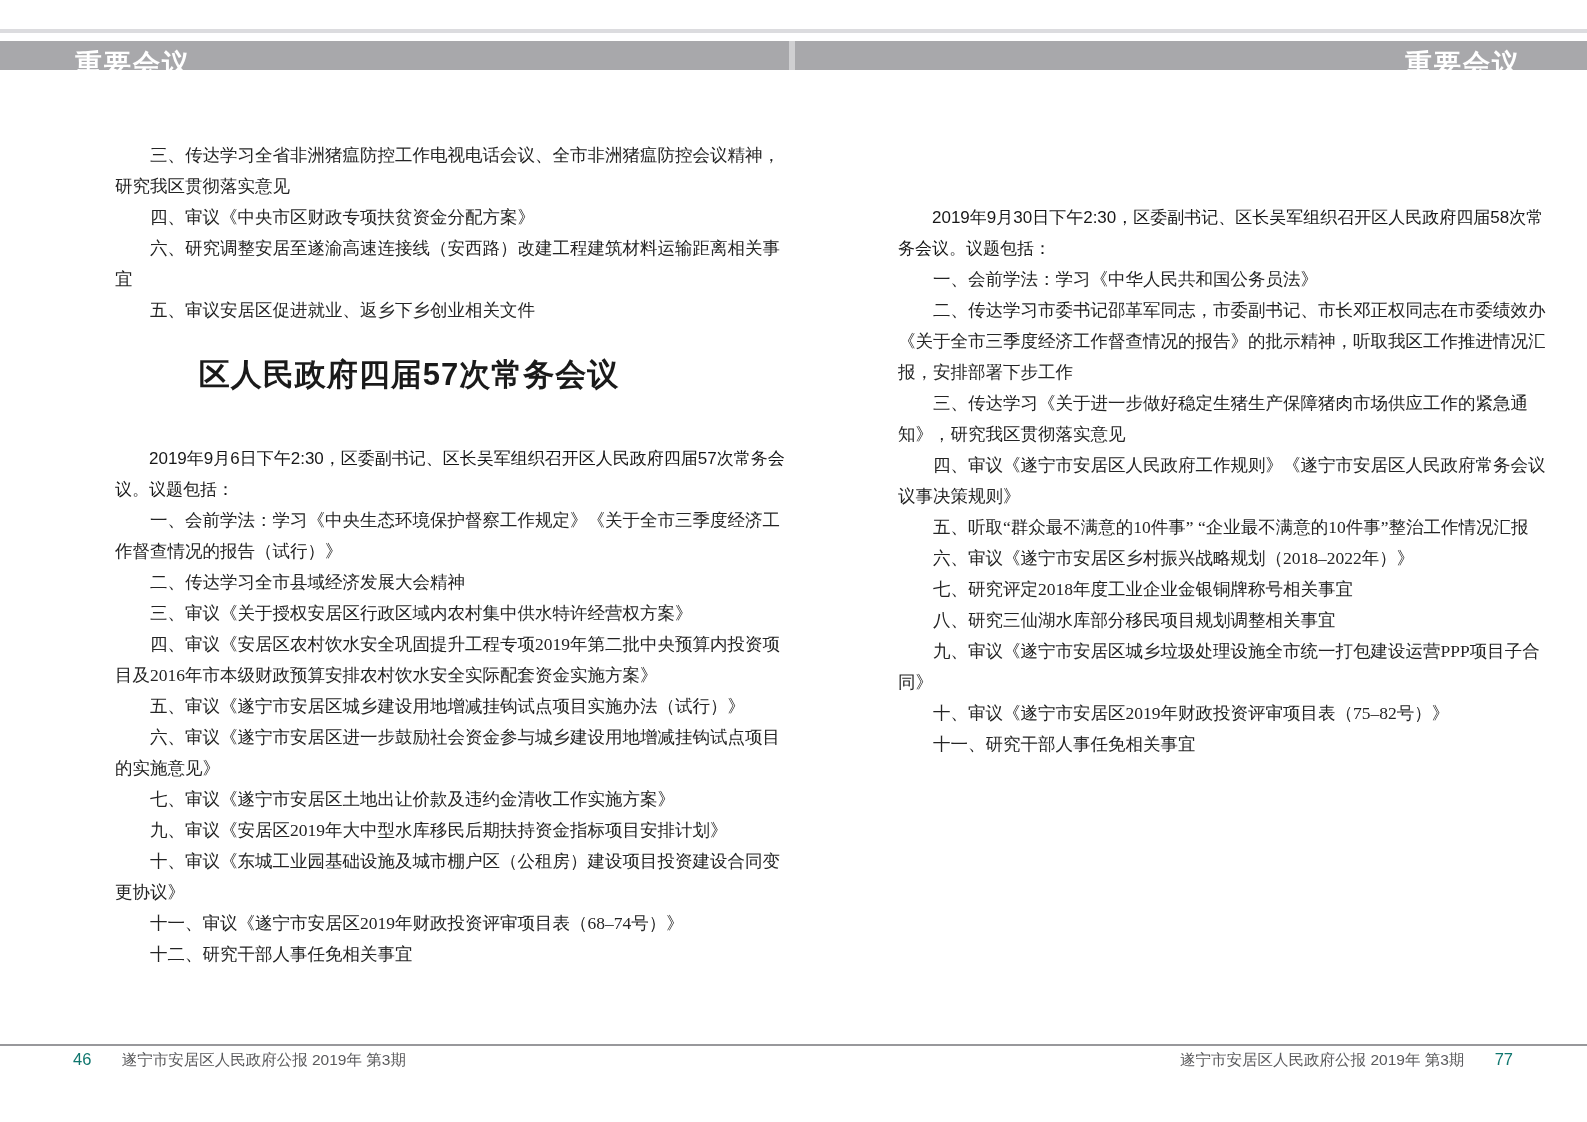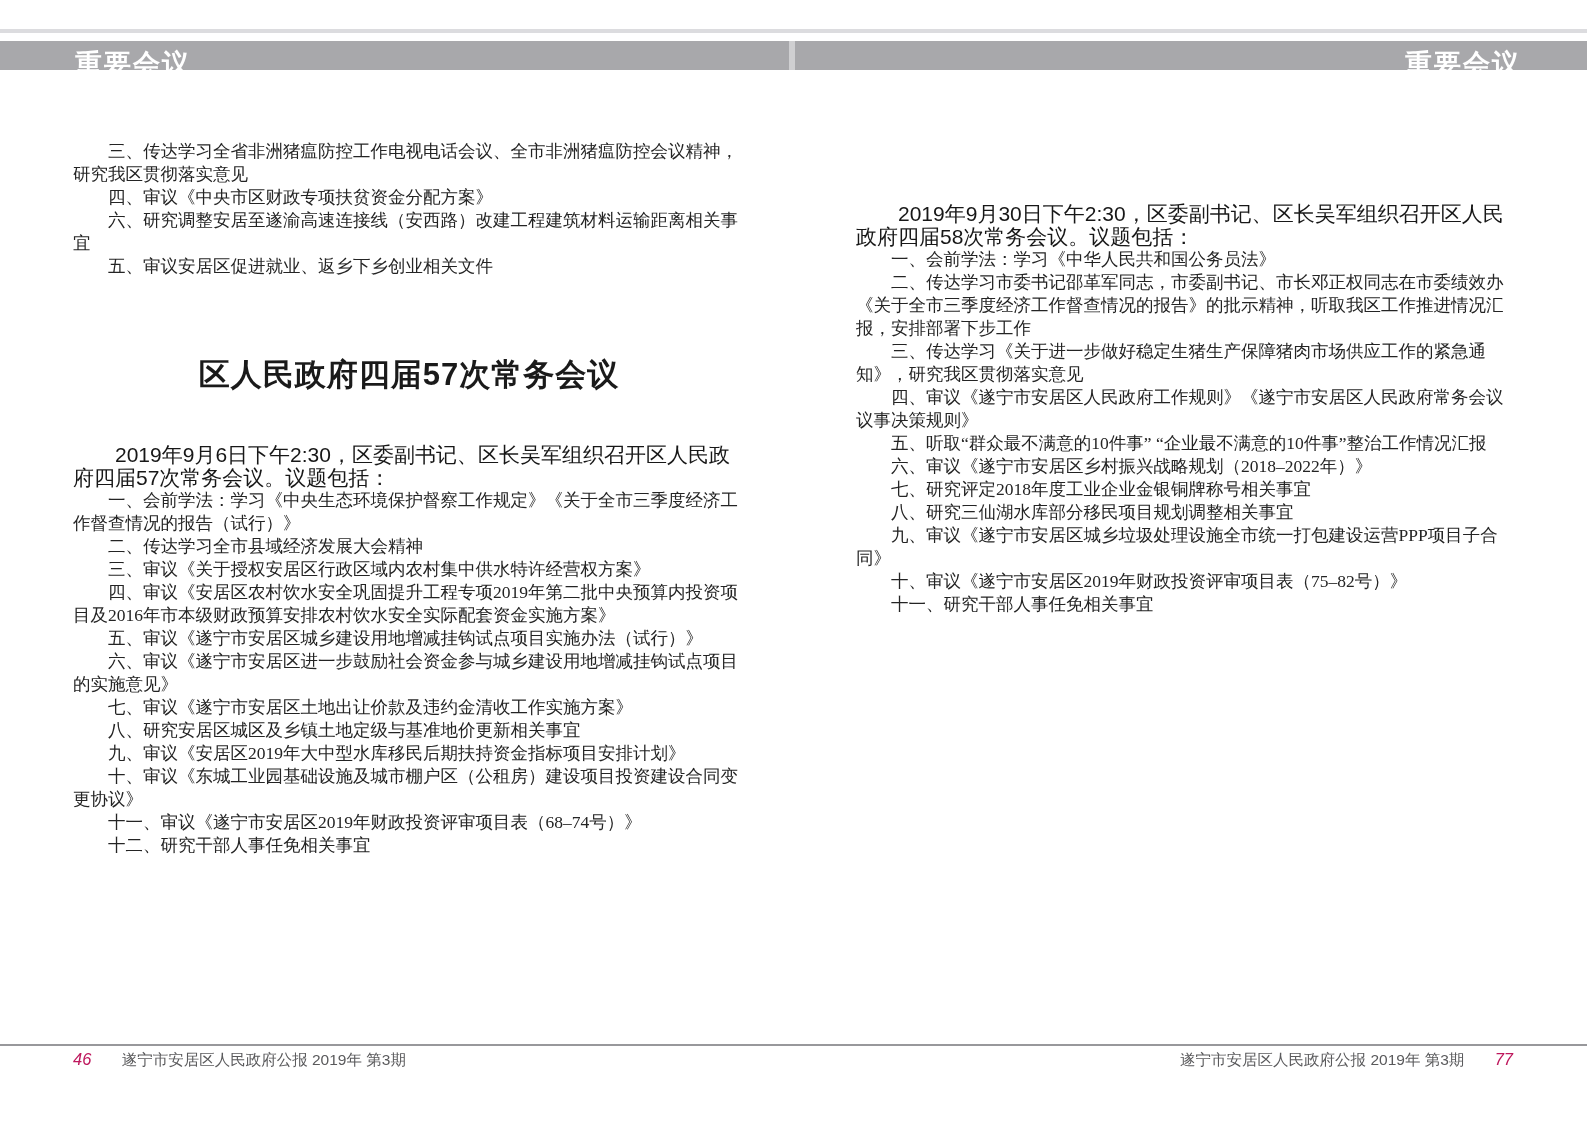--- a/index.html
+++ b/index.html
@@ -24,34 +24,34 @@
   .hdr-label {
     position:absolute; top:0; line-height:46px; color:#ffffff;
     font-family:"Liberation Sans", sans-serif; font-weight:bold;
     font-size:27px; letter-spacing:2px; white-space:nowrap;
   }
   .hdr-left  { left:75px; }
   .hdr-right { right:74px; }
 
   .col {
     position:absolute; width:672px;
-    font-size:17.5px; line-height:23px; color:#242424;
+    font-size:17.5px; line-height:31px; color:#242424;margin-left:42px;
   }
   .left-cont { left:73px; top:140px; }
   .body-left { left:73px; top:443px; }
   .body-right{ left:856px; top:202px; width:658px; }
 
   p.item {
     margin:0; text-indent:2em;
     font-family:"Liberation Serif", serif;
   }
   p.intro {
     margin:0; text-indent:2em;
     font-family:"Liberation Sans", sans-serif;
-    color:#171717; font-size:21px;
+    color:#171717; font-size:17px;
   }
   .title {
     position:absolute; width:672px; text-align:center;
     font-family:"Liberation Sans", sans-serif; font-weight:bold;
     font-size:31px; line-height:40px; color:#1a1a1a; letter-spacing:1px;
     white-space:nowrap;
   }
   .title-left  { left:73px;  top:355px; }
   .title-right { left:856px; top:143px; width:658px; }
 
@@ -59,21 +59,21 @@
     position:absolute; left:0; top:1044px; width:100%; height:2px;
     background:#98989b;
   }
   .footer {
     position:absolute; top:1049px; height:20px; line-height:20px;
     font-family:"Liberation Sans", sans-serif;
     font-size:15.5px; color:#5a5a5c; white-space:nowrap;
   }
   .footer-left  { left:73px; }
   .footer-right { right:74px; }
-  .pagenum { display:inline-block; font-size:16.5px; color:#be185d;font-style:italic; }
+  .pagenum { display:inline-block; font-size:16.5px; color:#0f766e; }
   .footer-left .pub  { margin-left:26px; }
   .footer-right .pagenum { margin-left:26px; }
 </style>
 </head>
 <body>
 
 <div class="canvas">
 
   <div class="top-rule"></div>
 
@@ -94,21 +94,20 @@
 
   <div class="col body-left">
     <p class="intro">2019年9月6日下午2:30，区委副书记、区长吴军组织召开区人民政府四届57次常务会议。议题包括：</p>
     <p class="item">一、会前学法：学习《中央生态环境保护督察工作规定》《关于全市三季度经济工作督查情况的报告（试行）》</p>
     <p class="item">二、传达学习全市县域经济发展大会精神</p>
     <p class="item">三、审议《关于授权安居区行政区域内农村集中供水特许经营权方案》</p>
     <p class="item">四、审议《安居区农村饮水安全巩固提升工程专项2019年第二批中央预算内投资项目及2016年市本级财政预算安排农村饮水安全实际配套资金实施方案》</p>
     <p class="item">五、审议《遂宁市安居区城乡建设用地增减挂钩试点项目实施办法（试行）》</p>
     <p class="item">六、审议《遂宁市安居区进一步鼓励社会资金参与城乡建设用地增减挂钩试点项目的实施意见》</p>
     <p class="item">七、审议《遂宁市安居区土地出让价款及违约金清收工作实施方案》</p>
-    <p class="item">八、研究安居区城区及乡镇土地定级与基准地价更新相关事宜</p>
     <p class="item">九、审议《安居区2019年大中型水库移民后期扶持资金指标项目安排计划》</p>
     <p class="item">十、审议《东城工业园基础设施及城市棚户区（公租房）建设项目投资建设合同变更协议》</p>
     <p class="item">十一、审议《遂宁市安居区2019年财政投资评审项目表（68–74号）》</p>
     <p class="item">十二、研究干部人事任免相关事宜</p>
   </div>
 
 
   <div class="col body-right">
     <p class="intro">2019年9月30日下午2:30，区委副书记、区长吴军组织召开区人民政府四届58次常务会议。议题包括：</p>
     <p class="item">一、会前学法：学习《中华人民共和国公务员法》</p>

